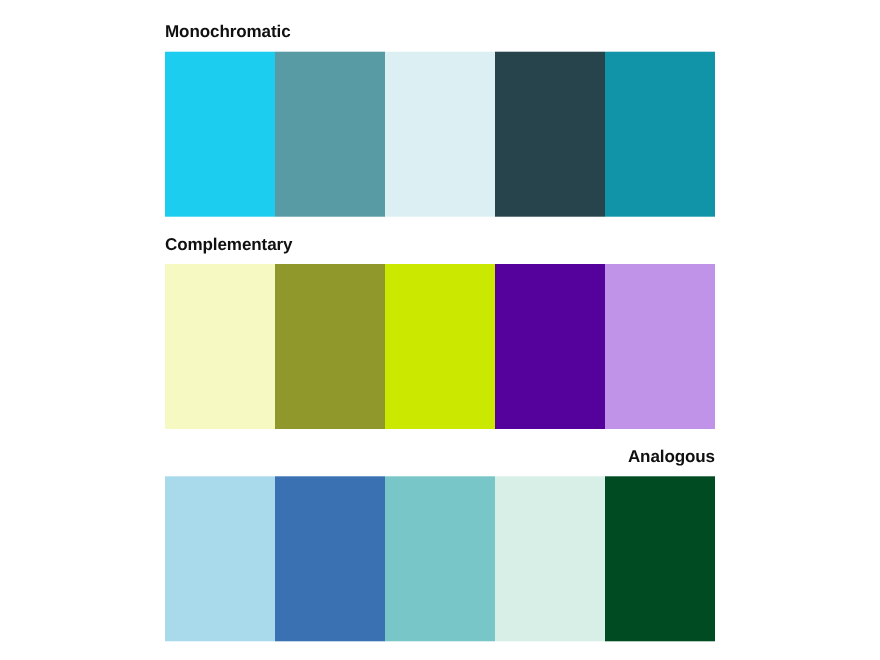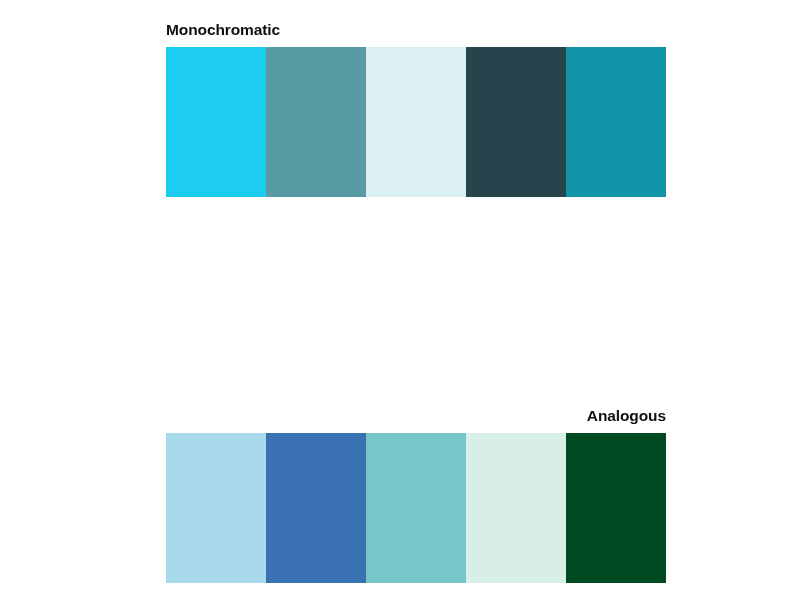--- a/index.html
+++ b/index.html
@@ -12,21 +12,20 @@
     height: 600px;
     background: #ffffff;
     font-family: "Liberation Sans", sans-serif;
     overflow: hidden;
   }
   #palette-figure {
     position: relative;
     width: 712px;
     height: 600px;
     box-sizing: border-box;
-    margin-left: 16px;
   }
   .palette-group {
     position: absolute;
     left: 150px;
     width: 500px;
   }
   .palette-title {
     font-size: 15.5px;
     font-weight: bold;
     color: #101010;
@@ -58,20 +57,30 @@
     <h2 class="palette-title">Monochromatic</h2>
     <div class="swatch-strip">
       <div class="swatch" style="background-color: rgb(29, 205, 240);"></div>
       <div class="swatch" style="background-color: rgb(88, 155, 165);"></div>
       <div class="swatch" style="background-color: rgb(220, 239, 242);"></div>
       <div class="swatch" style="background-color: rgb(39, 68, 76);"></div>
       <div class="swatch" style="background-color: rgb(17, 148, 168);"></div>
     </div>
   </section>
 
+  <section class="palette-group" id="group-1">
+    <h2 class="palette-title">Complementary</h2>
+    <div class="swatch-strip">
+      <div class="swatch" style="background-color: rgb(246, 250, 194);"></div>
+      <div class="swatch" style="background-color: rgb(144, 152, 44);"></div>
+      <div class="swatch" style="background-color: rgb(203, 232, 0);"></div>
+      <div class="swatch" style="background-color: rgb(84, 2, 155);"></div>
+      <div class="swatch" style="background-color: rgb(192, 147, 232);"></div>
+    </div>
+  </section>
 
   <section class="palette-group" id="group-2">
     <h2 class="palette-title">Analogous</h2>
     <div class="swatch-strip">
       <div class="swatch" style="background-color: rgb(169, 218, 235);"></div>
       <div class="swatch" style="background-color: rgb(58, 113, 178);"></div>
       <div class="swatch" style="background-color: rgb(120, 198, 200);"></div>
       <div class="swatch" style="background-color: rgb(216, 239, 232);"></div>
       <div class="swatch" style="background-color: rgb(1, 75, 35);"></div>
     </div>

